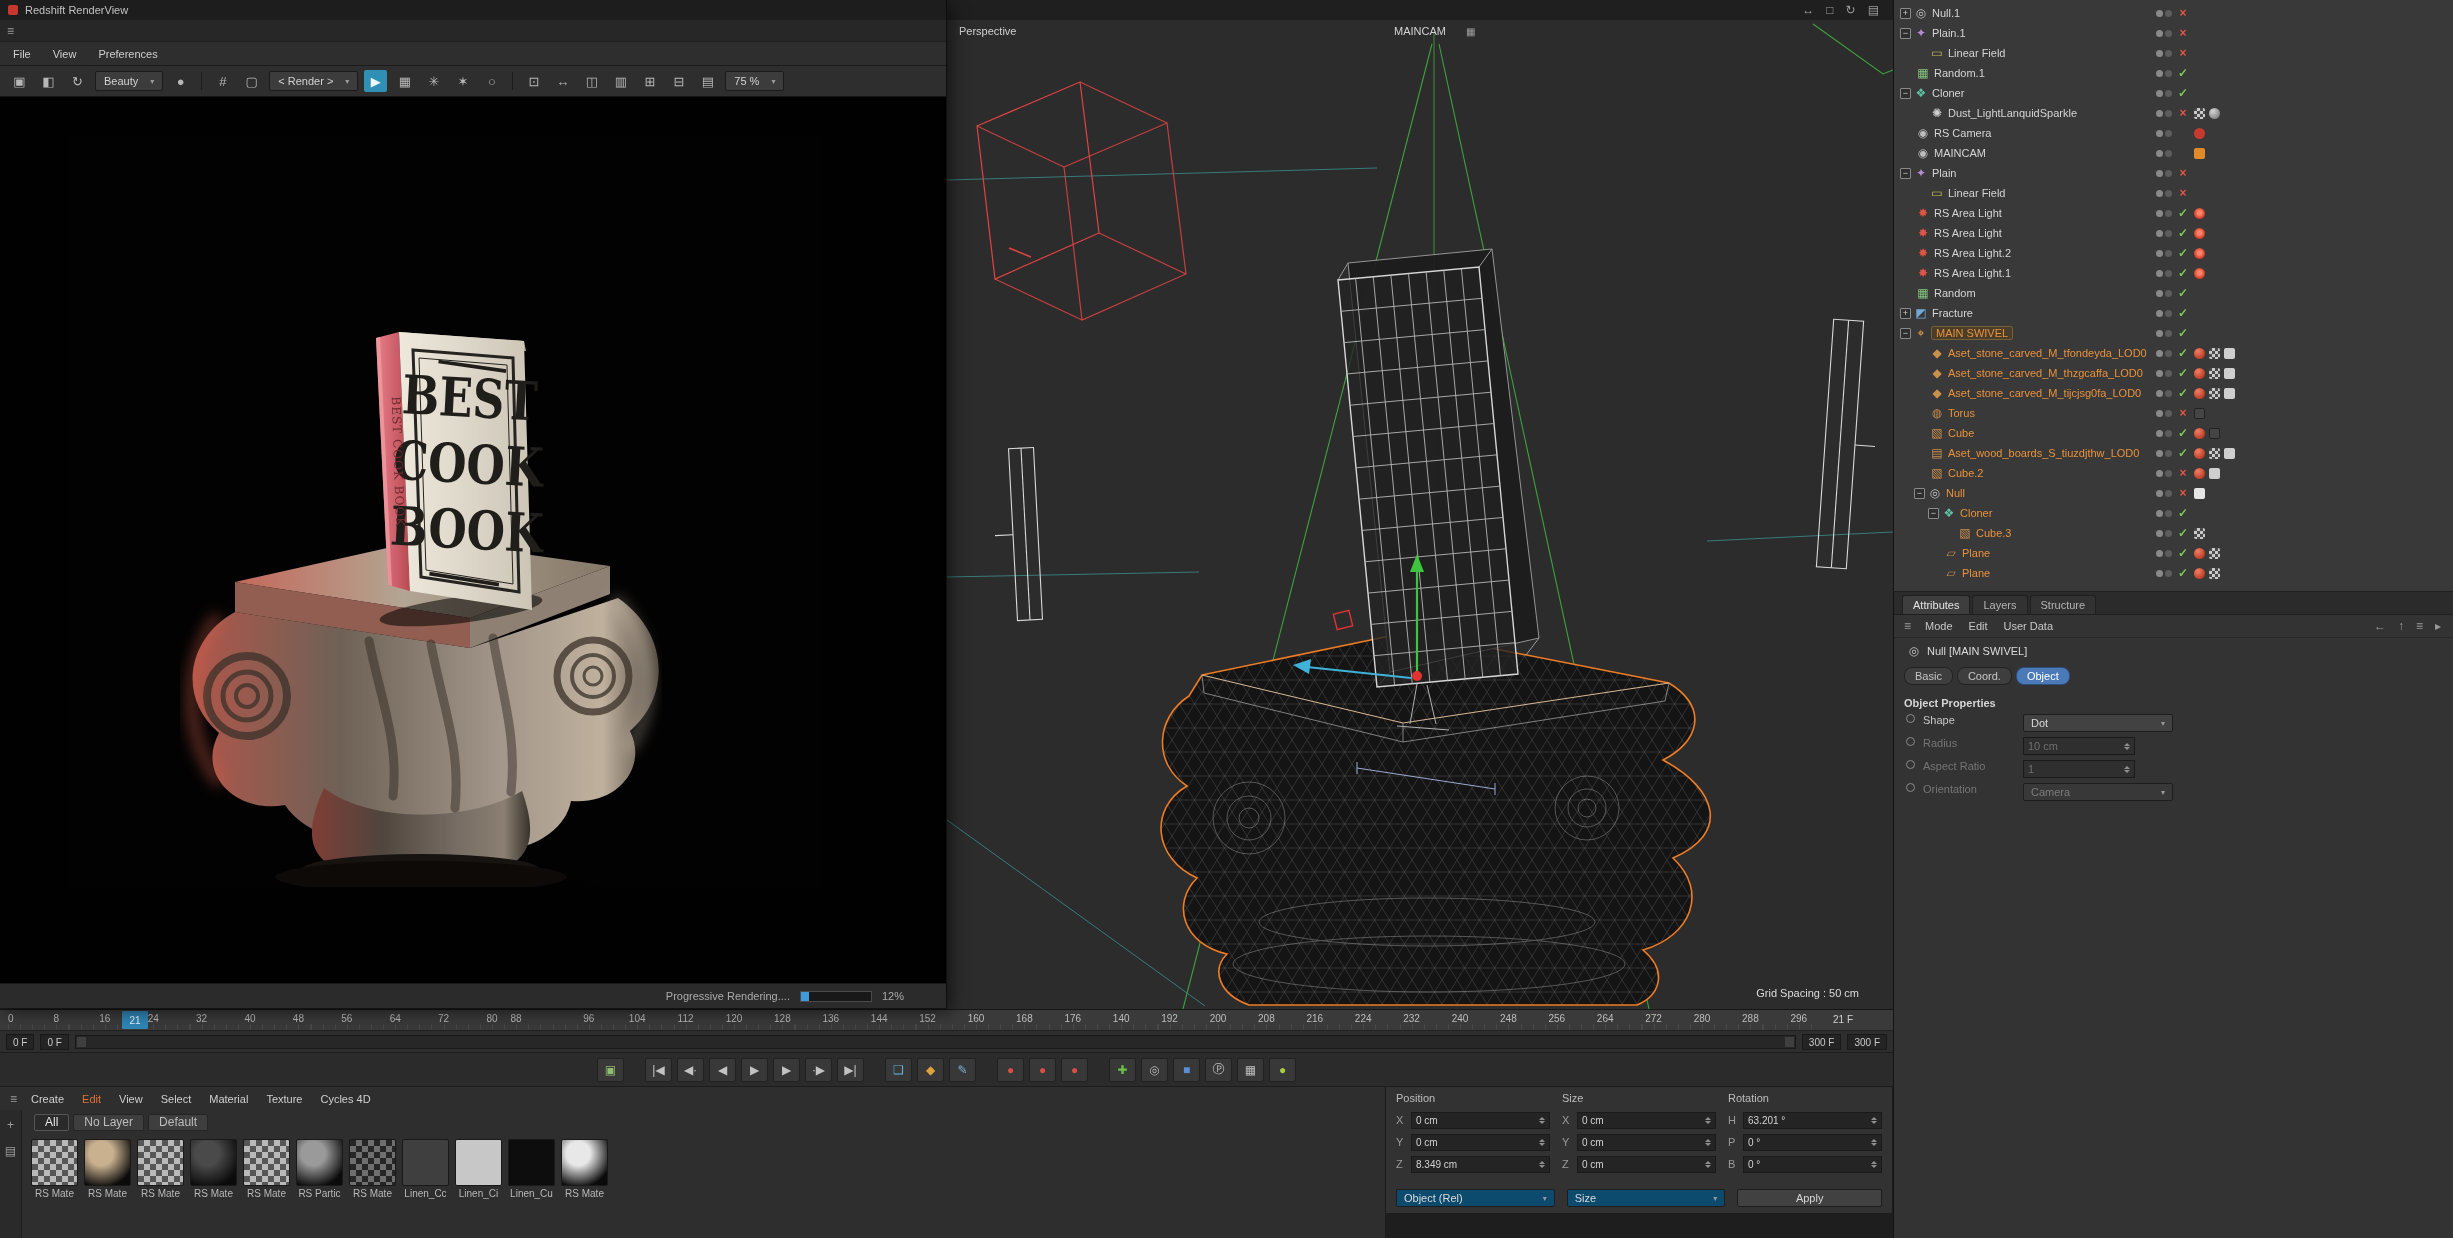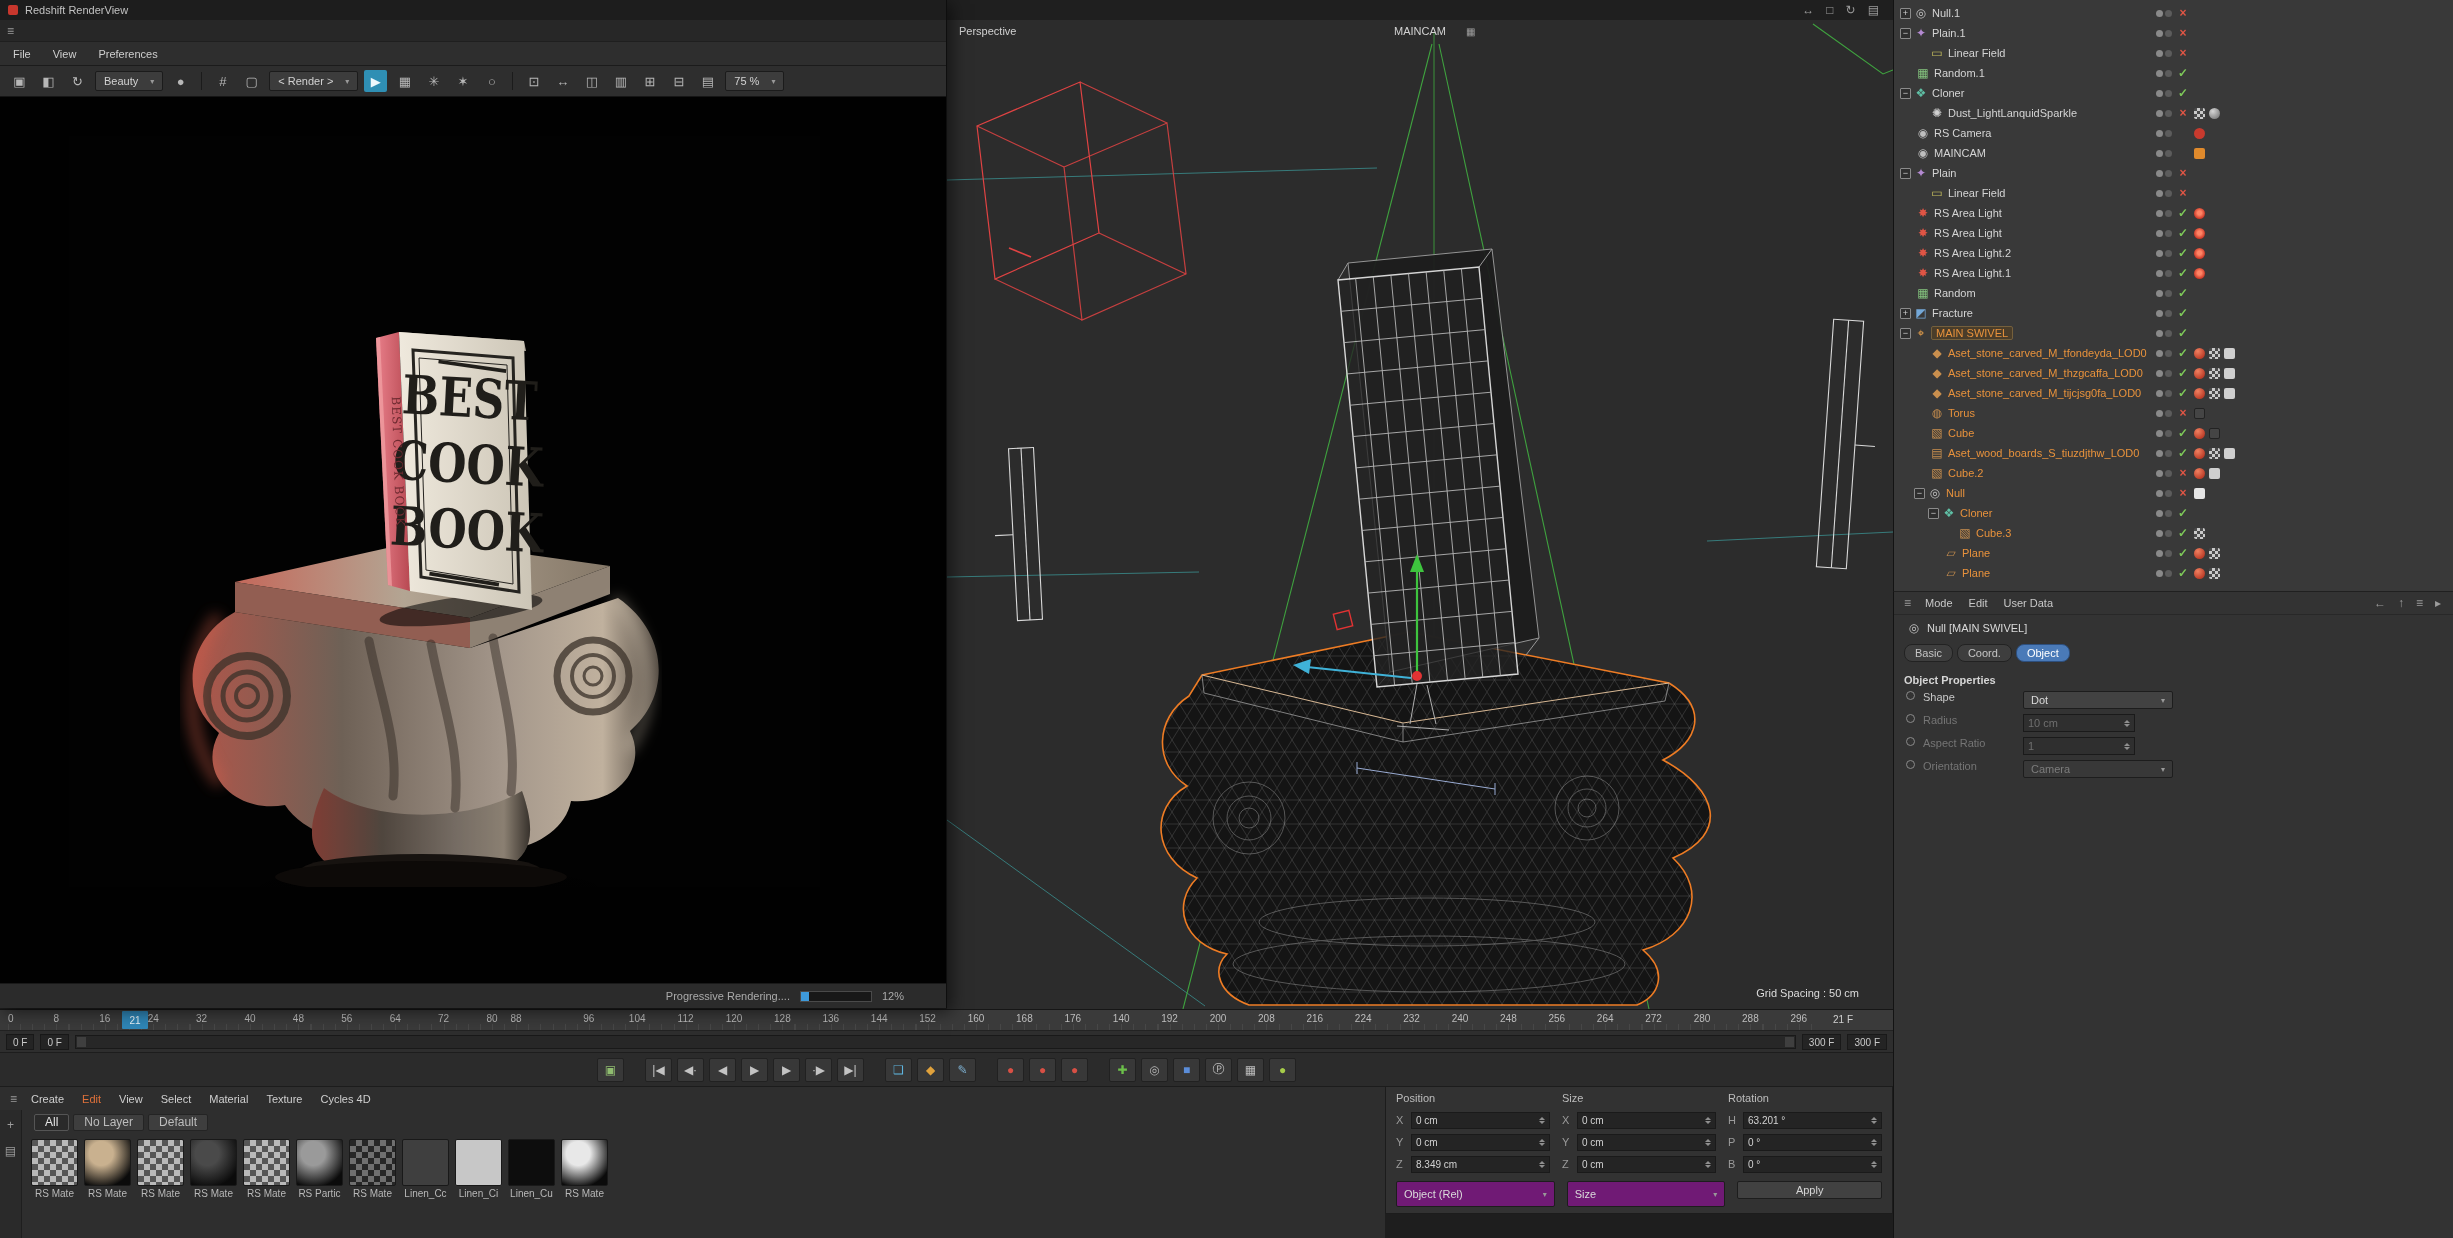--- a/index.html
+++ b/index.html
@@ -115,21 +115,21 @@
 
 #coords{position:absolute;left:1385px;top:1086px;width:508px;height:128px;background:#323232;border:1px solid #1c1c1c;padding:5px 10px 6px;display:flex;flex-direction:column}
 .coords-grid{display:flex;gap:12px;flex:1}
 .coord-col{flex:1;display:flex;flex-direction:column}
 .coord-title{height:17px;color:#bdbdbd}
 .coord-row{height:22px;display:flex;align-items:center;gap:5px}
 .ax{width:10px;color:#9a9a9a}
 .coord-field{flex:1;height:17px;background:#242424;border:1px solid #1a1a1a;display:flex;align-items:center;justify-content:space-between;padding:0 4px;color:#d2d2d2;font-size:10px}
 .coords-foot{display:flex;gap:12px;margin-top:4px}
 .coords-foot>*{flex:1}
-.at-select.foot{width:auto;height:26px;background:#701a75}
+.at-select.foot{width:auto;height:18px;background:#0c4a6e}
 .apply-btn{height:18px;background:#414141;border:1px solid #1d1d1d;border-radius:2px;display:flex;align-items:center;justify-content:center;color:#d6d6d6}
 </style>
 </head>
 <body>
 
 <div id="vp-top">
     <span class="vpt-icon">↔</span>
     <span class="vpt-icon">□</span>
     <span class="vpt-icon">↻</span>
     <span class="vpt-icon">▤</span>
@@ -611,20 +611,25 @@
           <i></i>
         </span>
         <span class="mk check">✓</span>
         <span class="xt rs"></span>
         <span class="xt checker"></span>
       </span>
     </div>
   </div>
 
 <div id="attributes">
+  <div class="at-tabs">
+      <span class="at-tab active">Attributes</span>
+      <span class="at-tab">Layers</span>
+      <span class="at-tab">Structure</span>
+    </div>
   <div class="at-menu">
     <span class="vpt-icon">≡</span>
     <span class="at-menu-items">
         <span class="menu-label">Mode</span>
         <span class="menu-label">Edit</span>
         <span class="menu-label">User Data</span>
       </span>
     <span class="right">
         <span class="vpt-icon">←</span>
         <span class="vpt-icon">↑</span>

